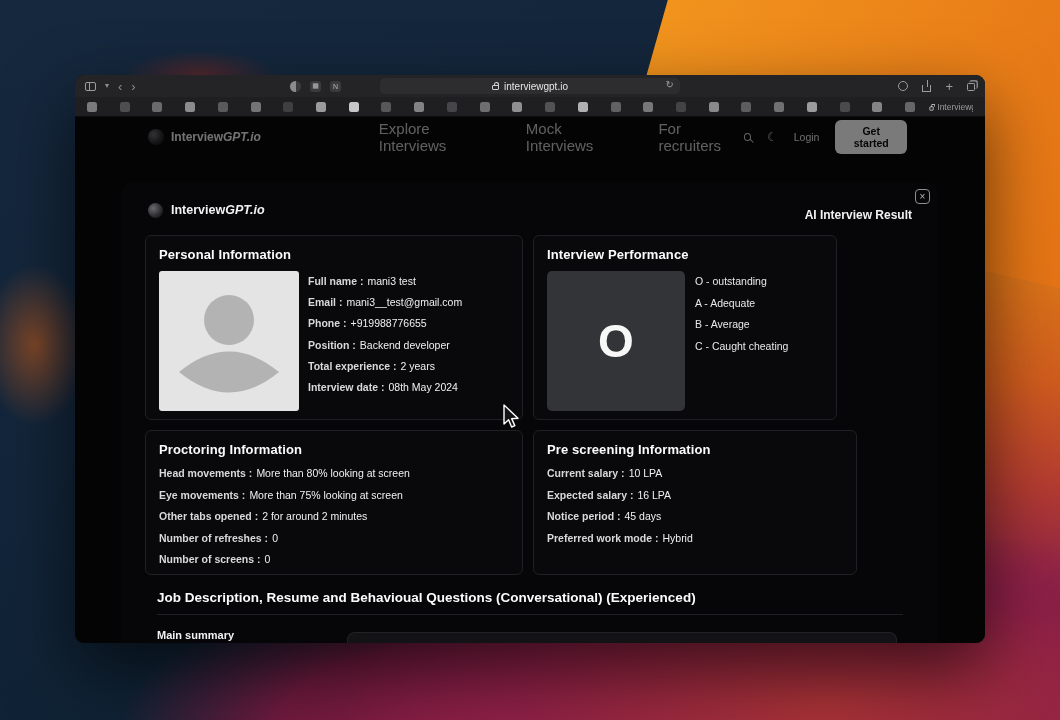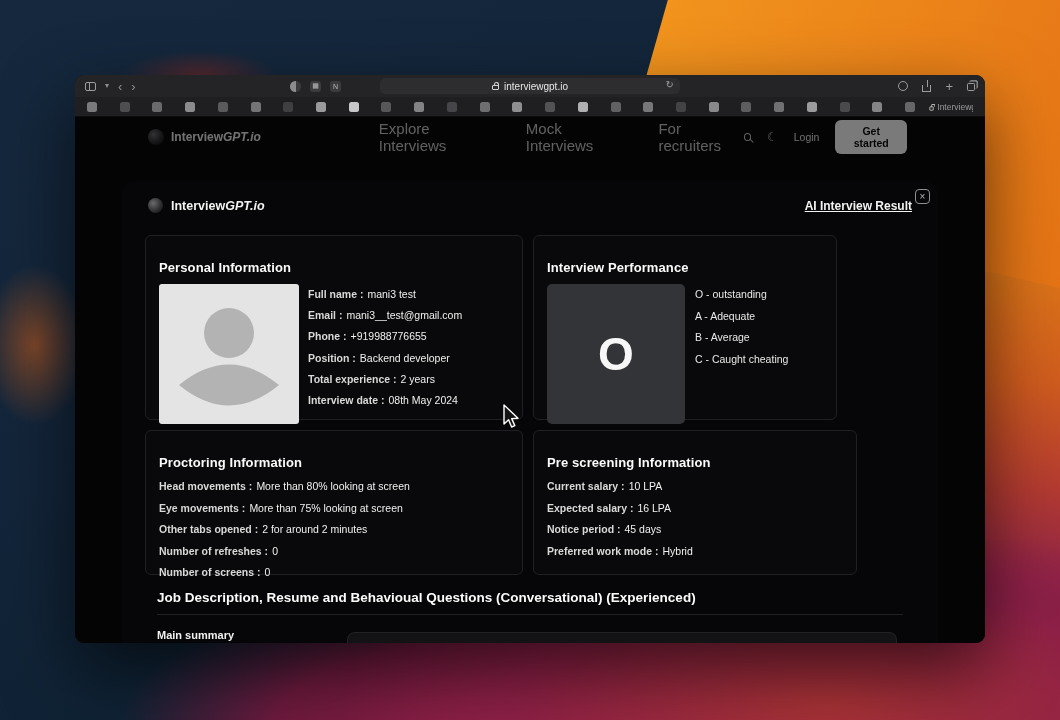--- a/index.html
+++ b/index.html
@@ -84,24 +84,24 @@
   
   .modal { position:absolute; left:47px; top:65px; width:816px; bottom:0;
     background:#060608; border-radius:10px 10px 0 0; color:#ececec; overflow:hidden; }
   .m-close { position:absolute; top:7px; right:8px; width:15px; height:15px;
     border:1.2px solid #8f8f92; border-radius:4px; color:#b9b9bc; font-size:10px;
     display:flex; align-items:center; justify-content:center; background:transparent; }
   .m-header { display:flex; align-items:center; justify-content:space-between;
     padding:16px 26px 0 26px; }
   .m-logo { display:flex; align-items:center; gap:8px; font-size:12.5px; font-weight:700; color:#f2f2f2; }
   .m-logo i { font-style:italic; }
-  .m-title { font-size:12px; font-weight:700; color:#f2f2f2; margin-top:1px;text-decoration:underline; }
+  .m-title { font-size:12px; font-weight:700; color:#f2f2f2; margin-top:10px; }
 
   .card { position:absolute; background:#09090b; border:1px solid #202024; border-radius:6px;
-    padding:24px 13px; }
+    padding:11px 13px; }
   .card-1 { left:23px; top:53px; width:378px; height:185px; }
   .card-2 { left:411px; top:53px; width:304px; height:185px; }
   .card-3 { left:23px; top:248px; width:378px; height:145px; }
   .card-4 { left:411px; top:248px; width:324px; height:145px; }
   .card h3 { font-size:13px; font-weight:700; color:#fbfbfb; letter-spacing:.1px; }
   .card-body { display:flex; margin-top:9px; }
   .avatar { width:140px; height:140px; flex:0 0 140px; border-radius:3px; overflow:hidden; }
   .fields { padding:4px 0 0 9px; }
   .frow { font-size:10.5px; margin-bottom:9.2px; white-space:nowrap; }
   .frow .lab { color:#d9d9d9; font-weight:600; }

